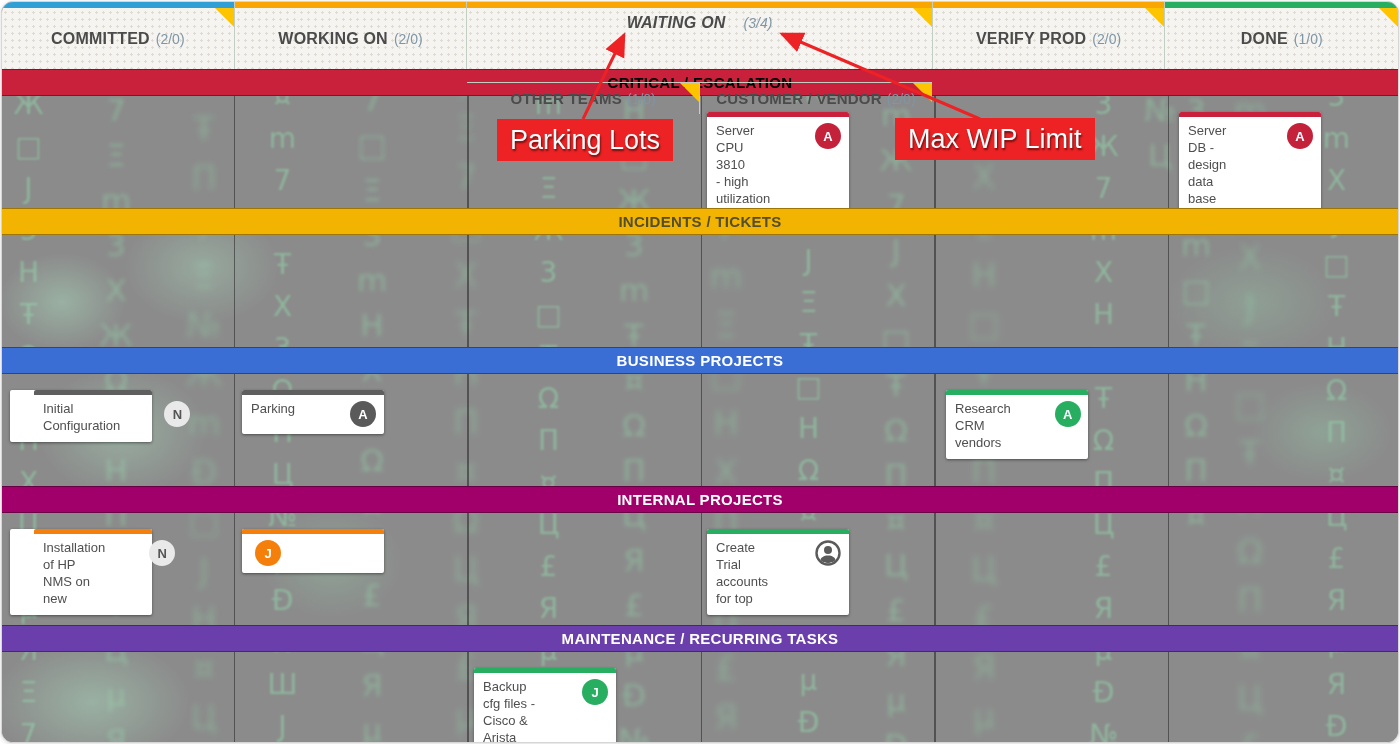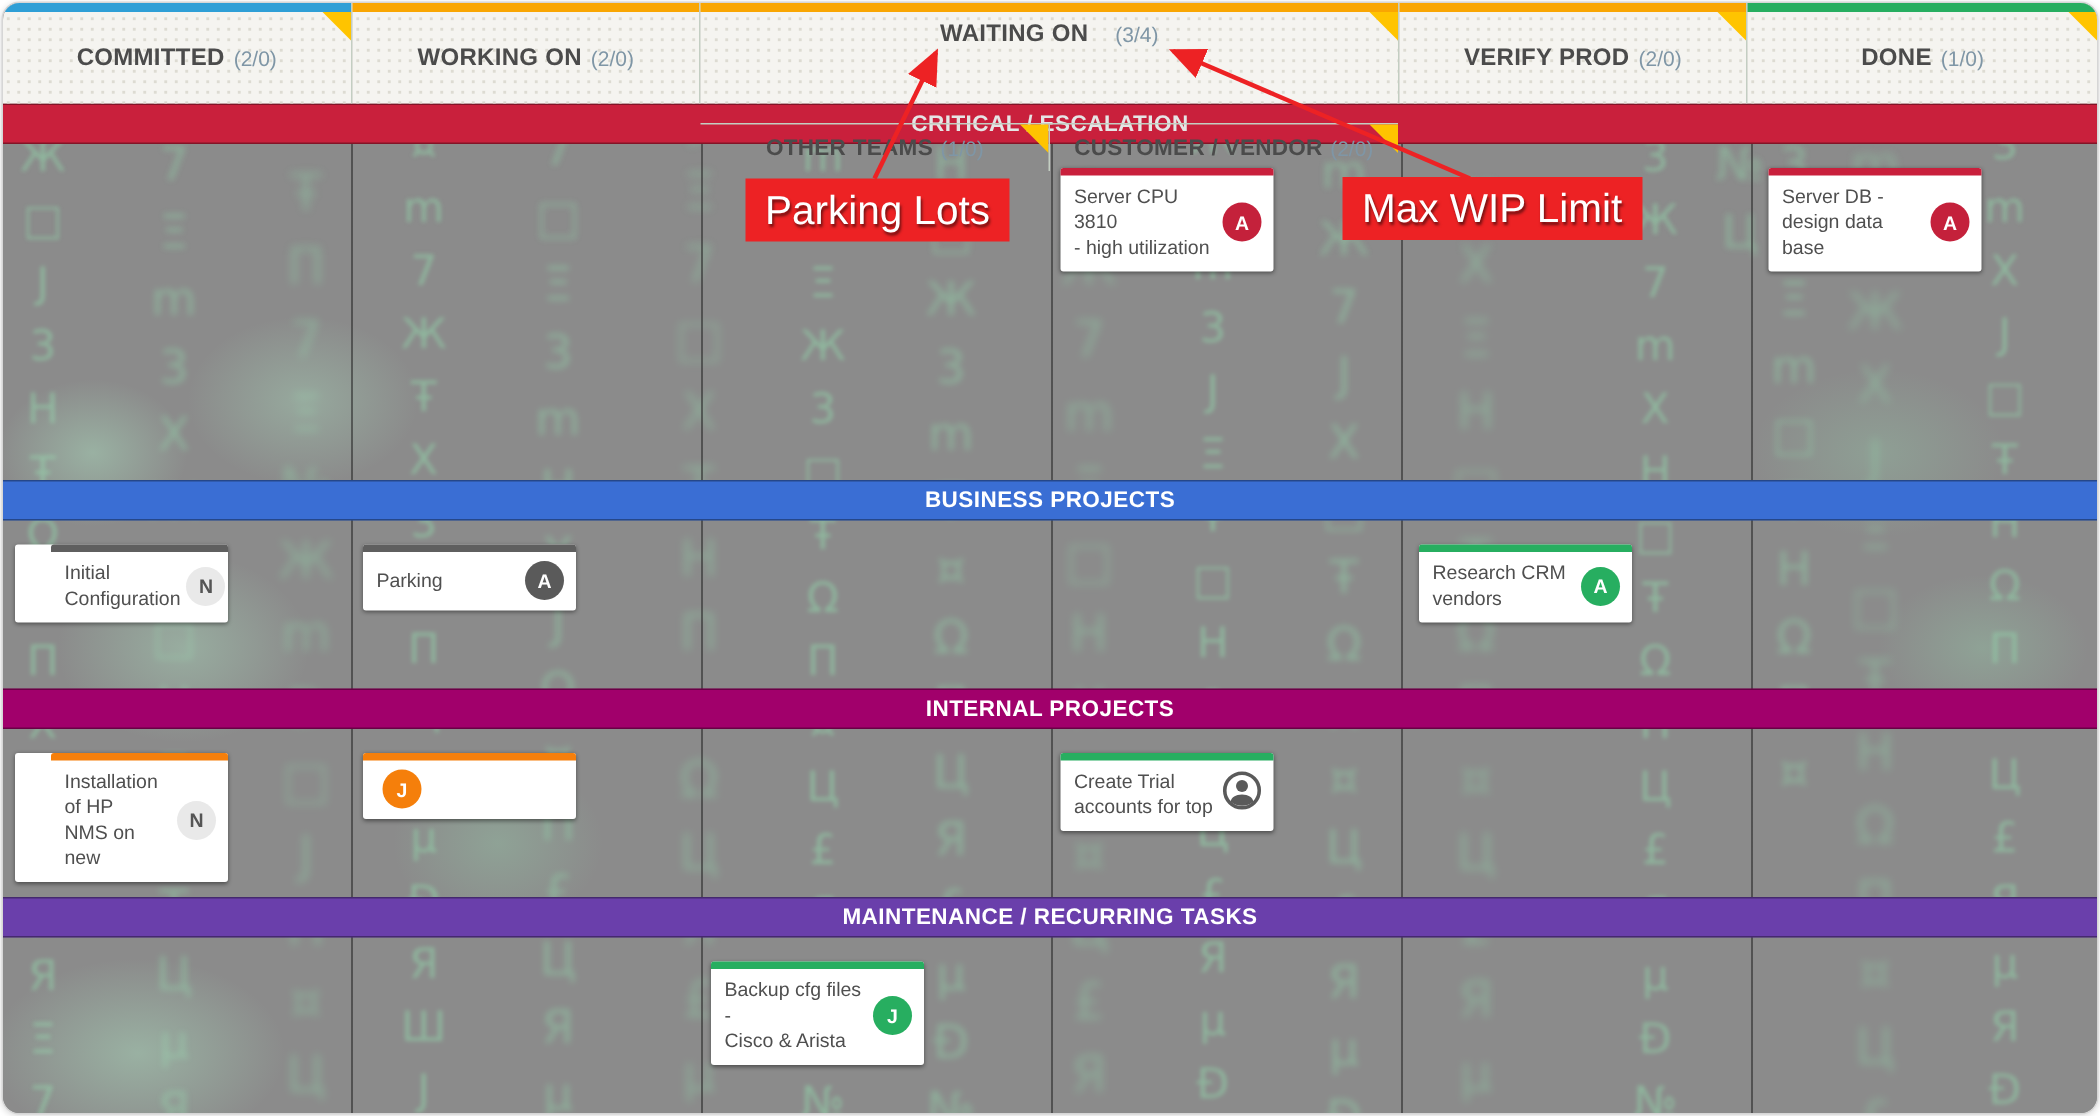--- a/index.html
+++ b/index.html
@@ -41,38 +41,38 @@
     border-right:1px solid #c3cec2;}
   .hcol{flex:1 1 16.6667%;}
   .hgroup{flex:2 1 33.3334%;}
   .header > :last-child{border-right:none;}
   .bar{height:6px;width:100%;}
   .tri{position:absolute;right:0;width:0;height:0;border-top:19px solid #ffc400;border-left:19px solid rgba(0,0,0,0);background:none !important;}
   .hcol .tri{top:6px;}
   .hlabel{height:61px;display:flex;align-items:center;justify-content:center;gap:6px;}
   .htitle{font-weight:bold;font-size:16px;color:#4b4b4b;letter-spacing:.2px;}
   .hcount{font-size:14px;color:#7f96a6;text-align:right;}
-  .grouprow{height:30px;display:flex;align-items:center;justify-content:center;gap:18px;}
+  .grouprow{height:30px;display:flex;align-items:center;justify-content:center;gap:18px;font-style:italic;}
   .subrow{display:flex;height:31px;border-top:1px solid #c3cec2;margin-top:44px;}
   .hsub{flex:1;position:relative;display:flex;align-items:center;justify-content:center;gap:5px;}
   .hsub + .hsub{border-left:1px solid #c3cec2;}
   .hsub .htitle{font-size:15px;}
   .hsub .tri{top:0;}
   .hgroup > .tri{top:6px;}
   
   .band{position:relative;z-index:2;height:27px;box-sizing:border-box;display:flex;align-items:center;justify-content:center;
         font-weight:bold;font-size:15px;letter-spacing:.3px;
         border-top:1px solid rgba(0,0,0,.35);border-bottom:1px solid rgba(0,0,0,.35);}
   .lane{position:relative;z-index:2;}
   .lane.h112{height:112px;} .lane.h94{height:94px;}
   
   .card{position:absolute;top:16px;width:142px;background:#fff;border-radius:2px;
         box-shadow:0 1px 3px rgba(0,0,0,.45);box-sizing:border-box;}
   .cstrip{height:5px;border-radius:2px 2px 0 0;}
-  .cbody{display:flex;align-items:center;justify-content:space-between;padding:6px 8px 7px 9px;min-height:36px;box-sizing:border-box;}
+  .cbody{display:flex;justify-content:space-between;padding:6px 8px 7px 9px;min-height:36px;box-sizing:border-box;gap:40px;}
   .ctitle{font-size:13px;line-height:1.3;color:#4f4f4f;white-space:pre-line;}
   .avatar{width:26px;height:26px;border-radius:50%;flex:0 0 26px;margin-left:4px;
           display:flex;align-items:center;justify-content:center;font-size:13px;font-weight:bold;}
   .x-committed{left:8px;padding-left:24px;} .x-working{left:240px;} .x-other{left:472px;}
   .x-customer{left:705px;} .x-verify{left:944px;} .x-done{left:1177px;}
   
   .annot{position:absolute;z-index:6;height:42px;line-height:42px;padding:0 13px;font-size:27px;
          color:#fff;text-shadow:1px 2px 2px rgba(0,0,0,.55);white-space:nowrap;}
   .annot.parking{left:495px;top:117px;}
   .annot.maxwip{left:893px;top:116px;}
@@ -151,21 +151,21 @@
     <div class="hcol">
       <div class="bar" style="background: rgb(39, 174, 96);"></div>
       <div class="tri"></div>
       <div class="hlabel">
         <span class="htitle">DONE</span>
         <span class="hcount">(1/0)</span>
       </div>
     </div>
   </div>
 
-  <div class="band" style="background: rgb(201, 32, 60); color: #e5e5e5;">
+  <div class="band" style="background: rgb(201, 32, 60); color: #000000;">
     <span>CRITICAL / ESCALATION</span>
   </div>
   <div class="lane h112">
     <div class="card x-customer">
       <div class="cstrip" style="background: rgb(201, 32, 60);"></div>
       <div class="cbody">
         <div class="ctitle">Server CPU 3810
 - high utilization</div>
         <div class="avatar" style="background: rgb(196, 33, 59); color: rgb(255, 255, 255);">A</div>
       </div>
@@ -173,20 +173,23 @@
     <div class="card x-done">
       <div class="cstrip" style="background: rgb(201, 32, 60);"></div>
       <div class="cbody">
         <div class="ctitle">Server DB -
 design data base</div>
         <div class="avatar" style="background: rgb(196, 33, 59); color: rgb(255, 255, 255);">A</div>
       </div>
     </div>
   </div>
 
+  <div class="band" style="background: rgb(242, 180, 0); color: rgb(83, 78, 44);">
+    <span>INCIDENTS / TICKETS</span>
+  </div>
   <div class="lane h112"></div>
 
   <div class="band" style="background: rgb(58, 110, 212); color: rgb(255, 255, 255);">
     <span>BUSINESS PROJECTS</span>
   </div>
   <div class="lane h112">
     <div class="card x-committed">
       <div class="cstrip" style="background: rgb(95, 95, 95);"></div>
       <div class="cbody">
         <div class="ctitle">Initial

